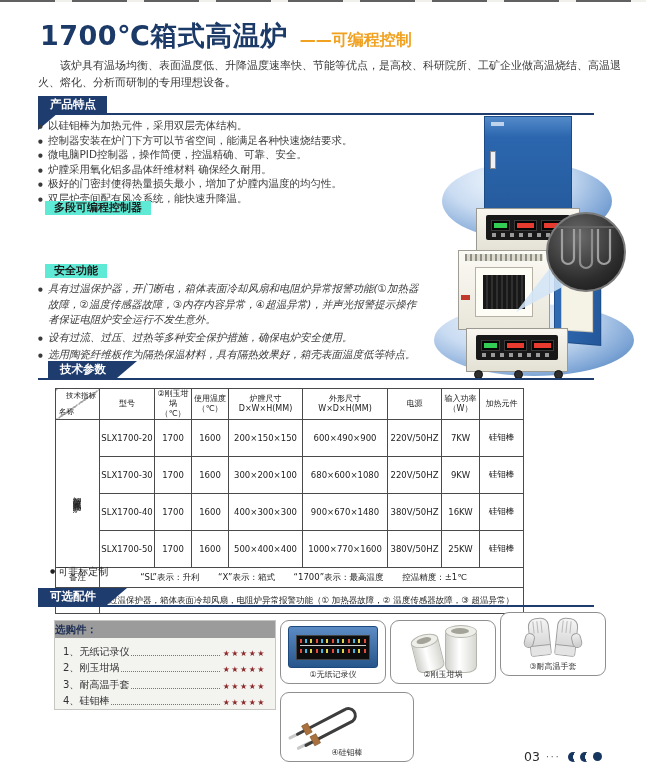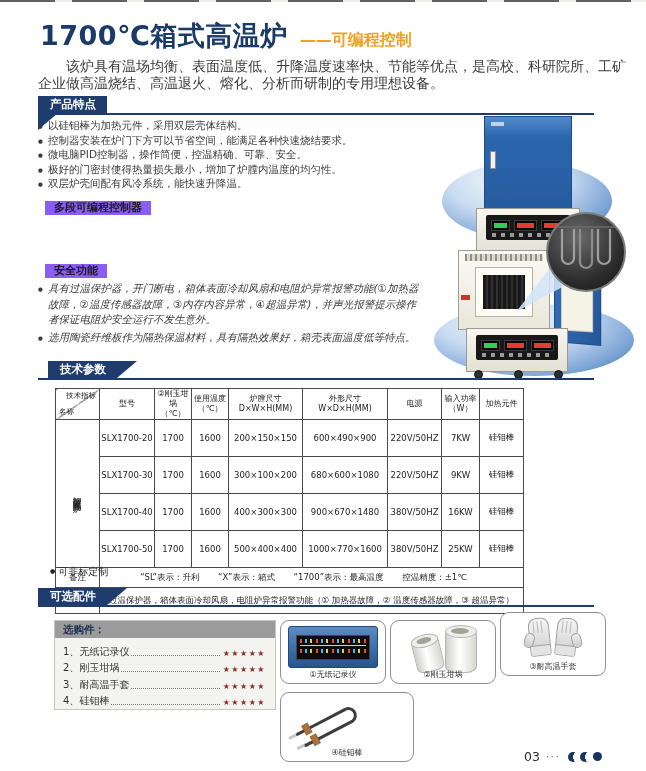--- a/index.html
+++ b/index.html
@@ -5,41 +5,41 @@
   html,body{margin:0;padding:0;background:#fff;}
   #page{position:relative;width:646px;height:771px;background:#ffffff;overflow:hidden;
         font-family:"DejaVu Sans","Liberation Sans",sans-serif;}
   .topline{position:absolute;top:0;left:0;width:100%;height:2px;
         background:repeating-linear-gradient(90deg,#2c2c2c 0 55px,#eceae4 55px 72px);opacity:.75;}
 
   
   .title-row{position:absolute;left:40px;top:18px;white-space:nowrap;}
   .title{font-size:27px;font-weight:bold;color:#1b3a68;letter-spacing:.5px;}
   .subtitle{font-size:16px;font-weight:bold;color:#f0a11f;margin-left:12px;}
-  .intro{position:absolute;left:38px;top:58px;width:598px;margin:0;font-size:14px;
+  .intro{position:absolute;left:38px;top:58px;width:598px;margin:0;font-size:11px;
         line-height:16.5px;color:#3a3a3a;text-indent:2em;}
 
   
   .banner{position:absolute;left:38px;display:flex;height:17px;}
   .banner .lab{background:#1e3c6e;color:#fff;font-size:11.5px;font-weight:bold;
         line-height:17px;padding:0 11px 0 12px;}
   .banner .slant{width:0;height:0;border-top:17px solid #1e3c6e;border-right:20px solid transparent;}
   .banner-underline{position:absolute;left:38px;width:556px;height:2px;background:#1e3c6e;}
 
   
   ul.blts{position:absolute;margin:0;padding:0;list-style:none;}
   ul.blts li{position:relative;padding-left:10px;font-size:10.5px;color:#3a3a3a;}
   ul.blts li:before{content:"●";position:absolute;left:0;top:1px;font-size:5.5px;color:#3a3a3a;}
   #feat-bullets{left:38px;top:118px;width:412px;}
   #feat-bullets li{line-height:14.5px;}
   #prog-bullets{left:38px;top:216px;width:414px;}
   #prog-bullets li{line-height:14px;margin-bottom:5px;}
   #safe-bullets{left:38px;top:281px;width:388px;font-style:italic;}
   #safe-bullets li{line-height:15.5px;margin-bottom:2px;}
-  .subhead{position:absolute;left:45px;background:#8b5cf6;color:#1c1c1c;font-size:11px;
+  .subhead{position:absolute;left:45px;background:#5eead4;color:#1c1c1c;font-size:11px;
         font-weight:bold;padding:1px 9px;line-height:12px;}
 
   
   .imgs{position:absolute;left:428px;top:116px;width:218px;height:262px;}
   .ellipse{position:absolute;border-radius:50%;
         background:radial-gradient(ellipse at 38% 22%,#f1f7fd 0%,#cadcf2 40%,#79a2d4 75%,#44709f 100%);}
   .e1{left:14px;top:46px;width:170px;height:78px;}
   .f1door{position:absolute;left:56px;top:0;width:86px;height:92px;border:1px solid #1c4c88;
         background:linear-gradient(180deg,#538ac9,#2b66ae 22%,#265c9e);}
   .f1logo{position:absolute;left:6px;top:5px;width:13px;height:4px;background:#d4e2f3;opacity:.85;}
@@ -93,21 +93,21 @@
   tr.noterow{height:20px;} tr.saferow{height:26px;}
   td.freecell{text-align:left;padding-left:6px;font-size:8.5px;}
   td.freecell span{margin-right:16px;}
   .footnote{position:absolute;left:50px;top:565px;font-size:10px;color:#222;}
   .footnote .bdot{font-size:6px;vertical-align:2px;margin-right:3px;}
 
   
   .optbox{position:absolute;left:54px;top:620px;width:220px;height:88px;background:#f3f3f0;
         border:1px solid #c6c6c3;}
   .opthead{height:17px;background:#9b9b9b;color:#1e2f55;font-weight:bold;font-size:10.5px;
-        line-height:17px;padding-left:8px;}
+        line-height:17px;}
   .optlist{padding:4px 9px 0 8px;}
   .optitem{display:flex;align-items:flex-end;height:16.5px;font-size:10px;color:#333;}
   .optitem .dots{flex:1;border-bottom:1.5px dotted #777;margin:0 3px 3px 2px;}
   .optitem .stars{color:#8d2b2b;font-size:8px;letter-spacing:1.5px;padding-bottom:1px;white-space:nowrap;}
 
   .card{position:absolute;width:104px;background:#fff;border:1px solid #8f8f8f;border-radius:9px;}
   .card .caption{position:absolute;bottom:3px;left:0;right:0;text-align:center;font-size:8px;color:#333;}
   .c1{left:280px;top:620px;height:62px;}
   .c2{left:390px;top:620px;height:62px;}
   .c3{left:500px;top:612px;height:62px;}
@@ -160,29 +160,31 @@
   <div class="banner" style="top:96px;flex-direction:column;">
     <span class="lab">产品特点</span>
     <span class="slant"></span>
   </div>
   <div class="banner-underline" style="top:113px;"></div>
 
   <ul class="blts" id="feat-bullets">
     <li>以硅钼棒为加热元件，采用双层壳体结构。</li>
     <li>控制器安装在炉门下方可以节省空间，能满足各种快速烧结要求。</li>
     <li>微电脑PID控制器，操作简便，控温精确、可靠、安全。</li>
+    <li>炉膛采用氧化铝多晶体纤维材料 确保经久耐用。</li>
     <li>极好的门密封使得热量损失最小，增加了炉膛内温度的均匀性。</li>
     <li>双层炉壳间配有风冷系统，能快速升降温。</li>
   </ul>
 
   <div class="subhead" style="top:201px;">多段可编程控制器</div>
 
   <div class="subhead" style="top:264px;">安全功能</div>
   <ul class="blts" id="safe-bullets">
     <li>具有过温保护器，开门断电，箱体表面冷却风扇和电阻炉异常报警功能(①加热器故障，②温度传感器故障，③内存内容异常，④超温异常)，并声光报警提示操作者保证电阻炉安全运行不发生意外。</li>
+    <li>设有过流、过压、过热等多种安全保护措施，确保电炉安全使用。</li>
     <li>选用陶瓷纤维板作为隔热保温材料，具有隔热效果好，箱壳表面温度低等特点。</li>
   </ul>
 
   <div class="imgs">
     <div class="ellipse e1"></div>
     <div class="f1door">
       <span class="f1logo"></span>
       <span class="f1handle"></span>
     </div>
     <div class="cabbase f1base">
@@ -309,21 +311,21 @@
         <td>200×150×150</td>
         <td>600×490×900</td>
         <td>220V/50HZ</td>
         <td>7KW</td>
         <td>硅钼棒</td>
       </tr>
       <tr class="datarow">
         <td>SLX1700-30</td>
         <td>1700</td>
         <td>1600</td>
-        <td>300×100×200</td>
+        <td>300×200×100</td>
         <td>680×600×1080</td>
         <td>220V/50HZ</td>
         <td>9KW</td>
         <td>硅钼棒</td>
       </tr>
       <tr class="datarow">
         <td>SLX1700-40</td>
         <td>1700</td>
         <td>1600</td>
         <td>400×300×300</td>

